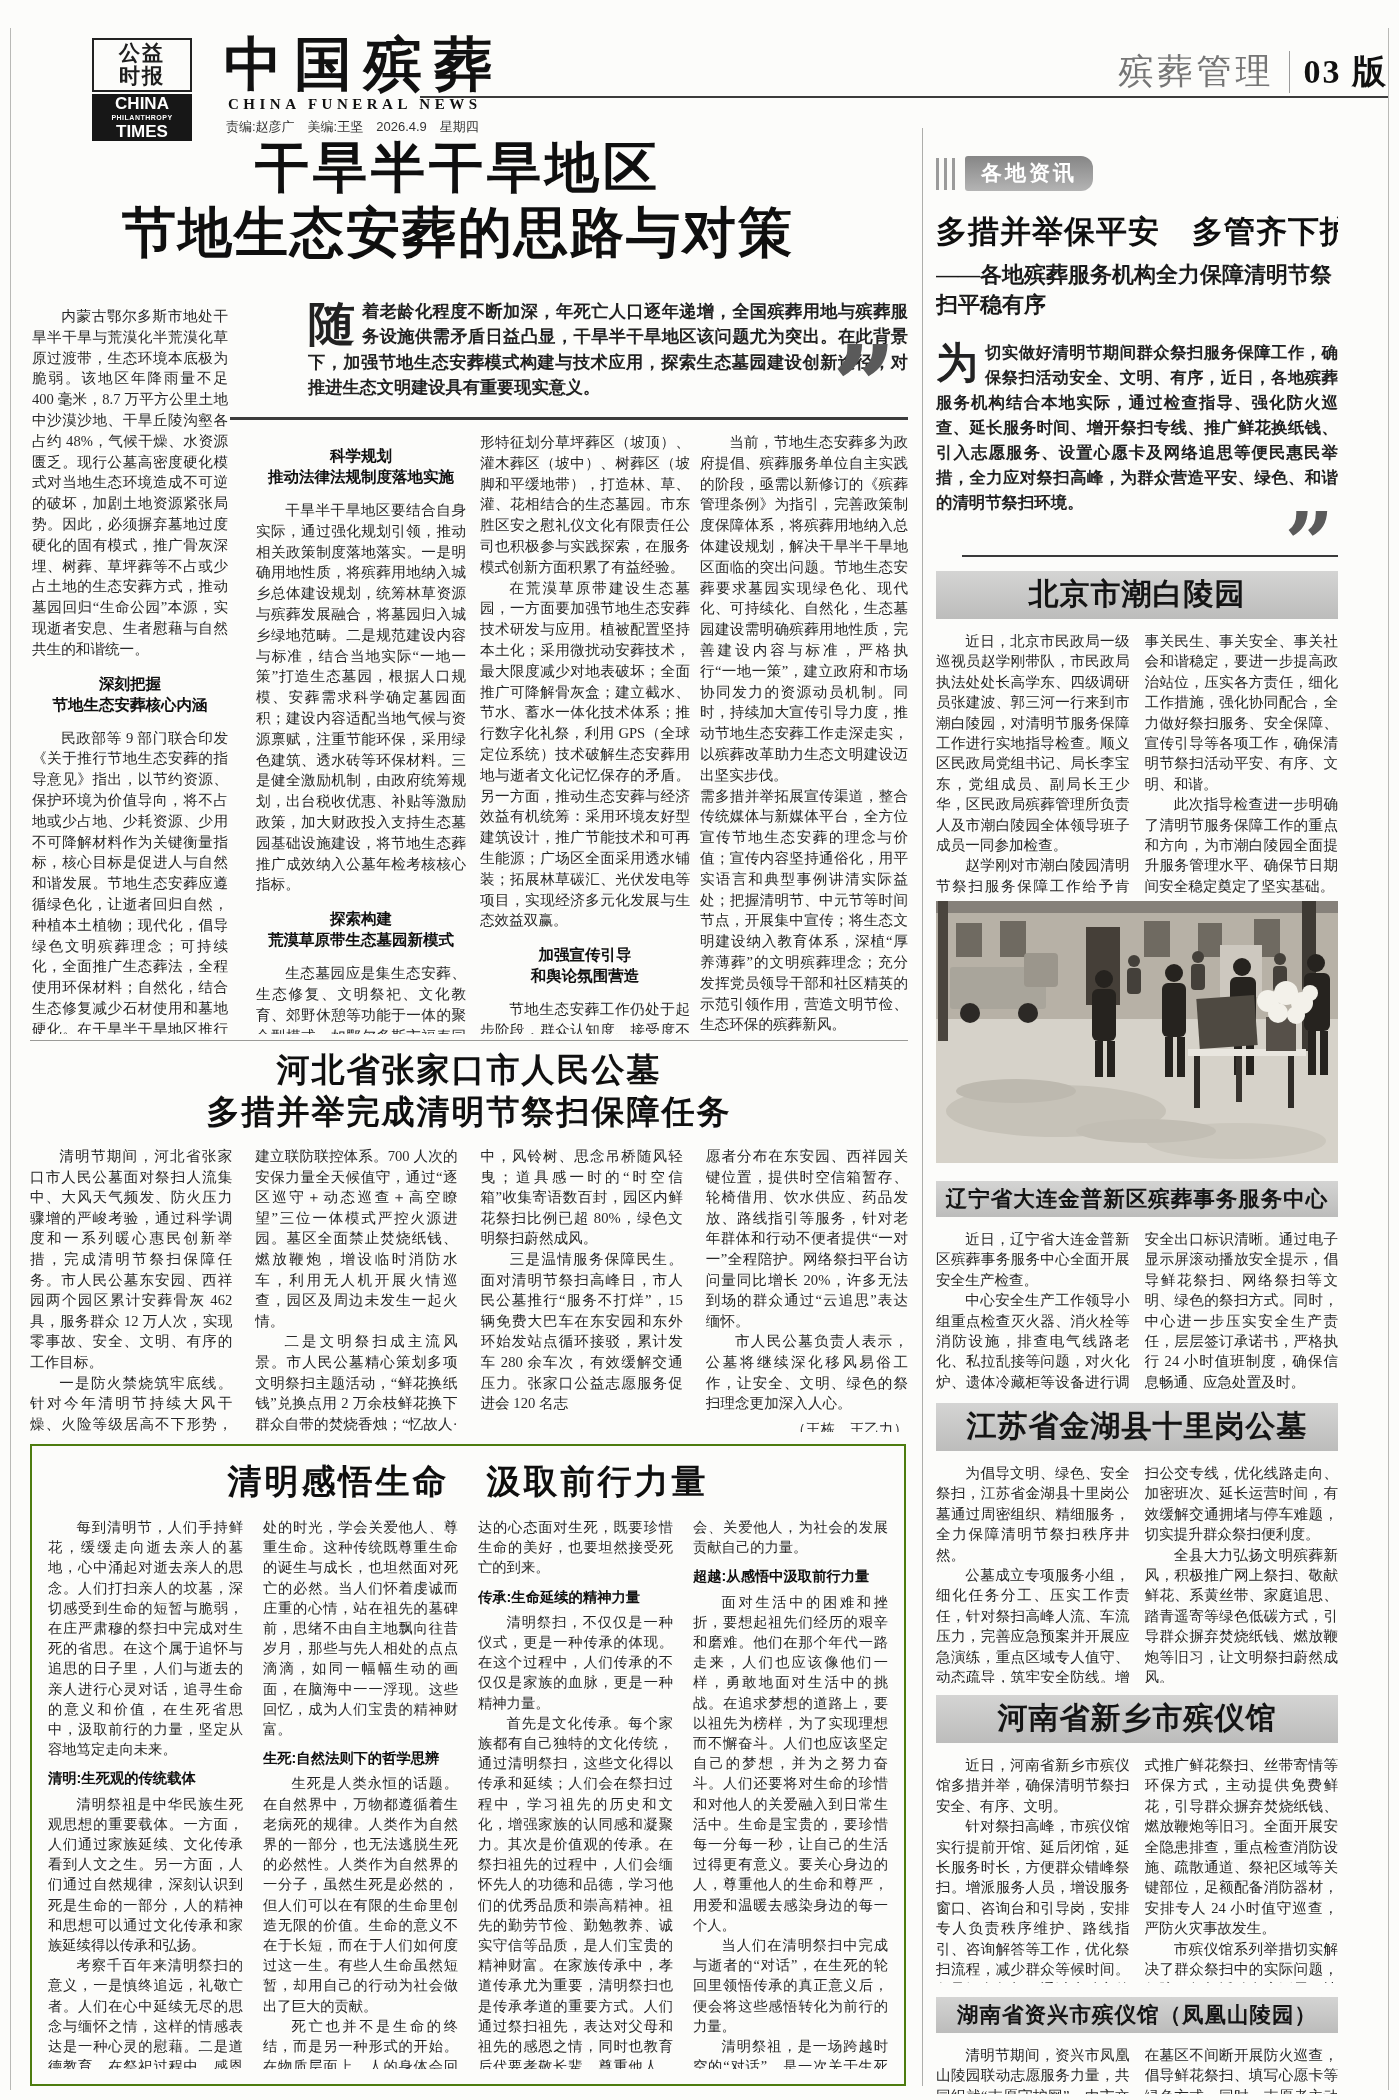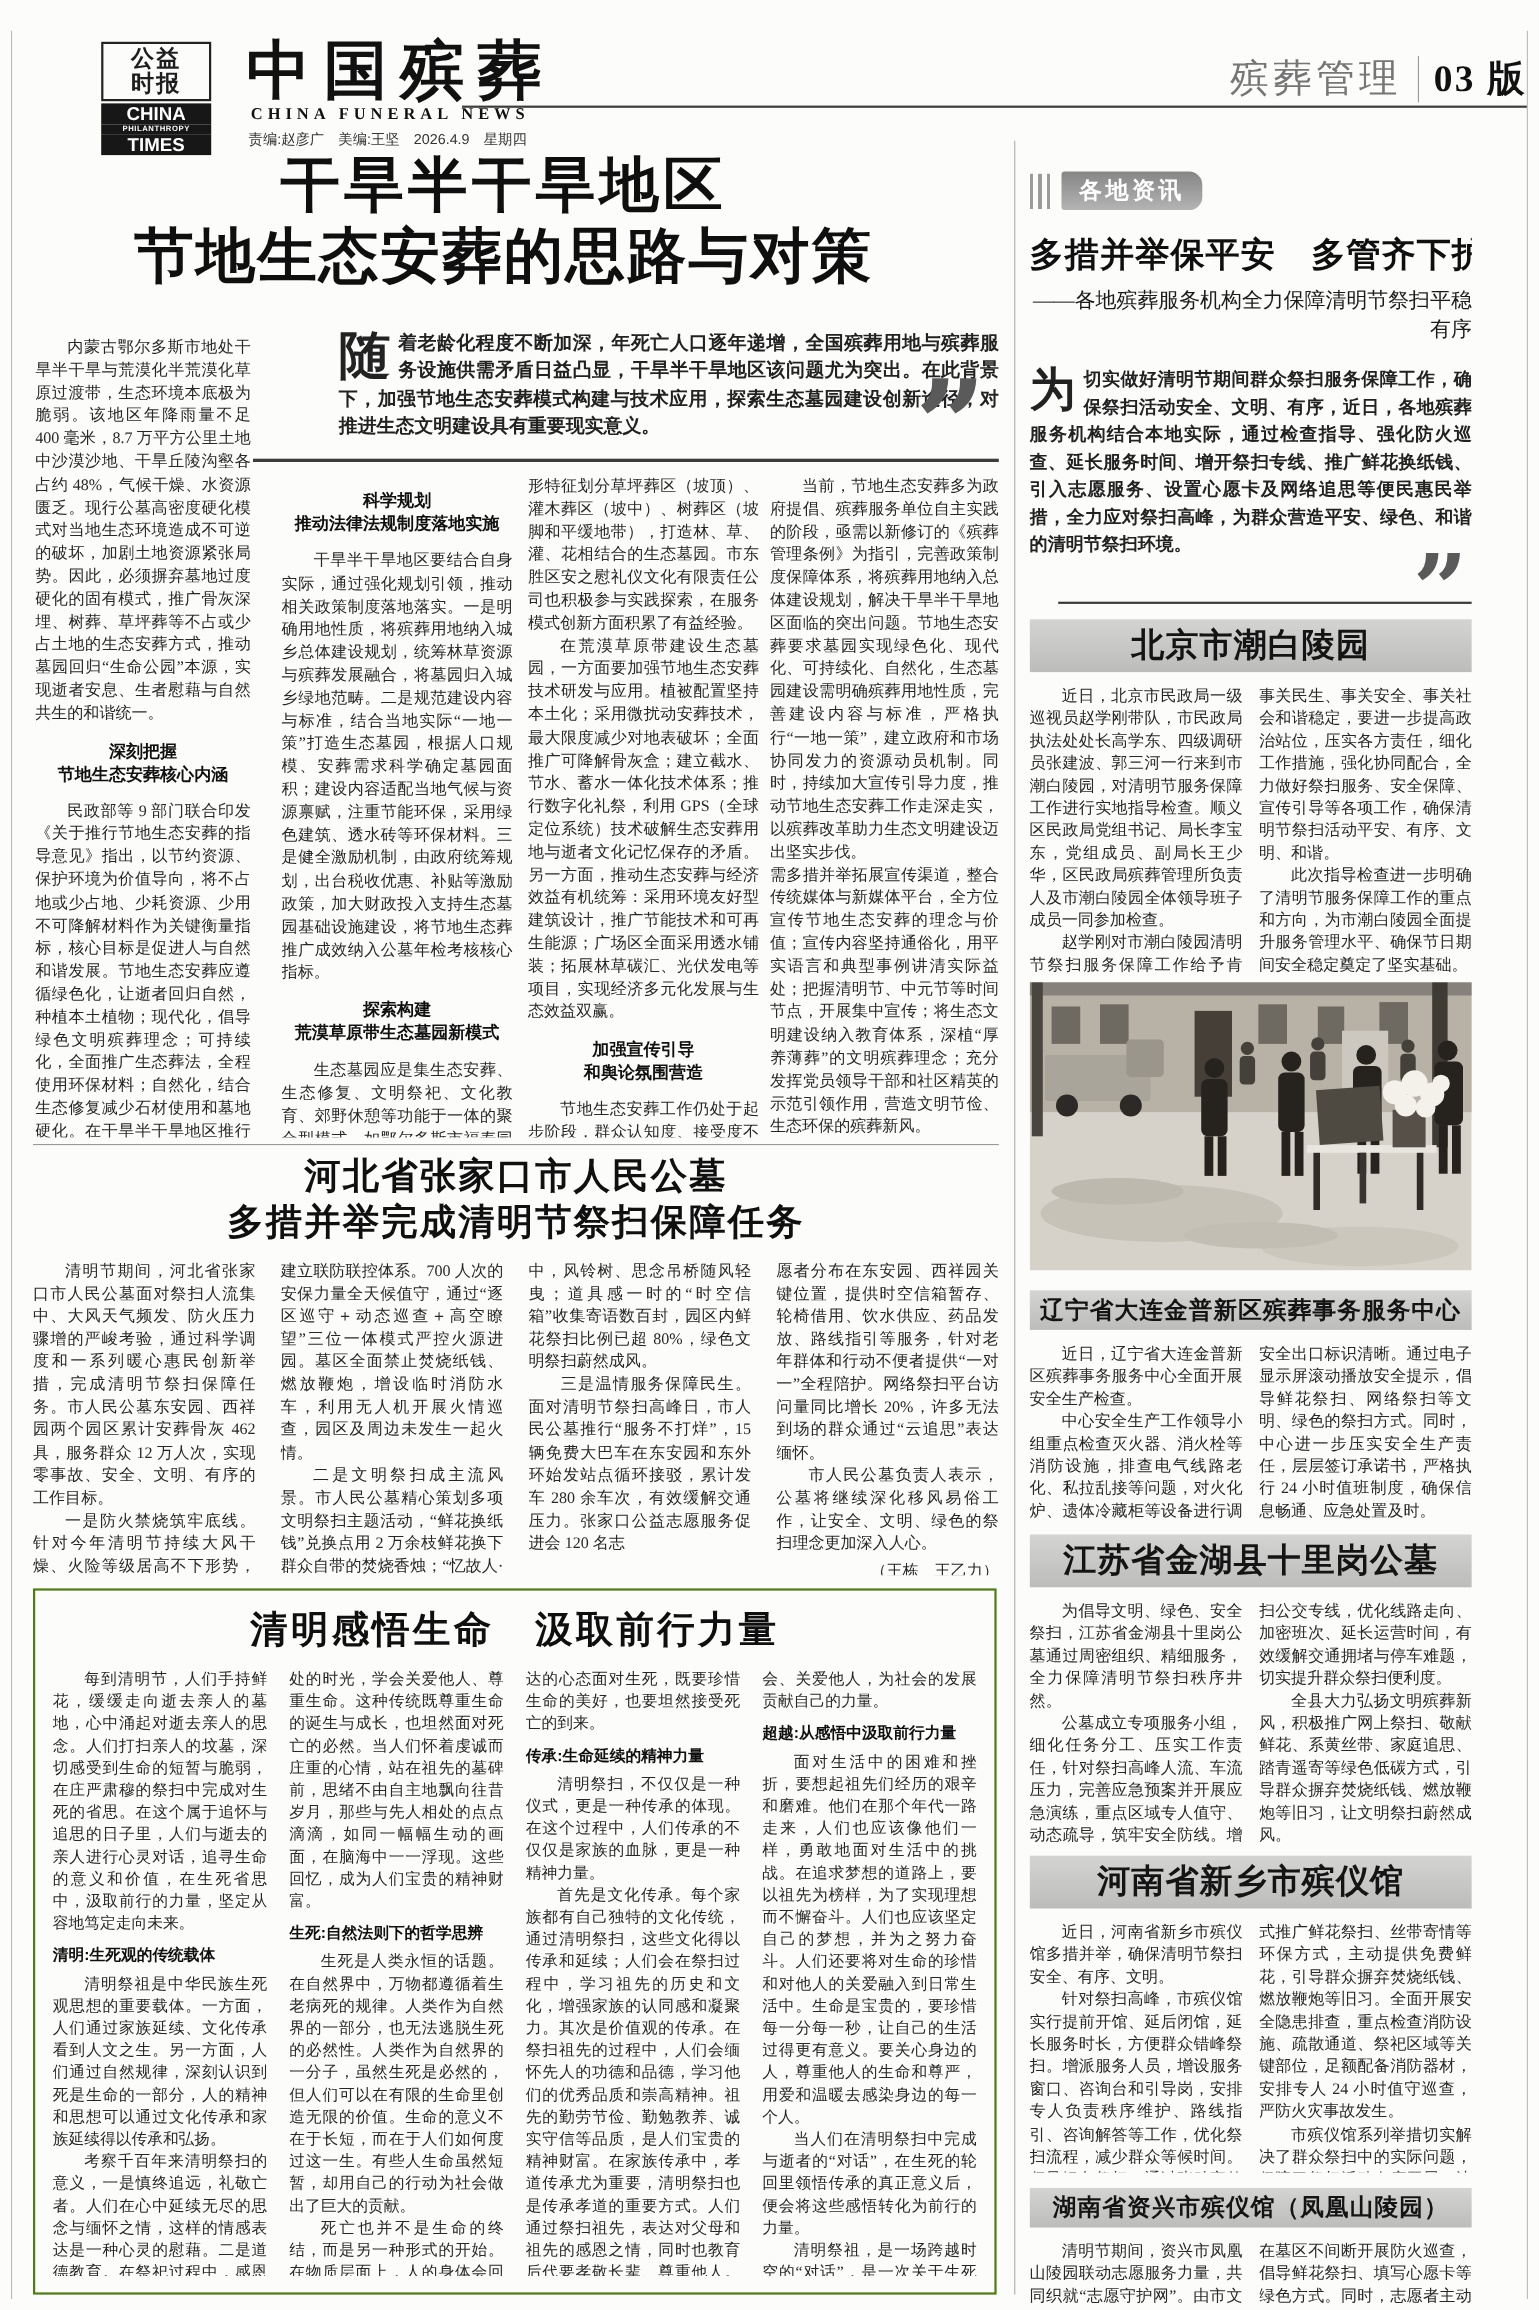--- a/index.html
+++ b/index.html
@@ -51,21 +51,21 @@
   .e-cols{display:flex;gap:20px;margin:12px 16px 0;height:552px;overflow:hidden;}
   .e-col{flex:1;overflow:hidden;font-size:14.3px;line-height:20.2px;text-align:justify;color:#272727;}
   
   .vdiv{position:absolute;left:922px;top:128px;width:1px;height:1958px;background:#adadaa;}
   .sb{position:absolute;left:936px;top:150px;width:402px;height:1944px;overflow:hidden;}
   .tagrow{display:flex;align-items:center;gap:9px;margin:6px 0 0 0;}
   .tag-stripes{width:20px;height:32px;background:repeating-linear-gradient(90deg,#9b9b9b 0 3px,transparent 3px 8px);}
   .tag{background:linear-gradient(180deg,#868686,#b4b4b4);color:#fff;font-family:"Liberation Sans",sans-serif;
        font-weight:bold;font-size:21px;padding:3px 16px 4px;border-radius:3px 12px 12px 3px;letter-spacing:3px;}
   .sb-headline{margin-top:20px;text-align:center;font-size:31px;font-weight:900;letter-spacing:1px;color:#0f0f0f;white-space:nowrap;}
-  .sb-subtitle{margin-top:7px;text-align:right;font-size:19px;font-weight:normal;color:#1a1a1a;}
+  .sb-subtitle{margin-top:7px;text-align:left;font-size:22px;font-weight:bold;color:#1a1a1a;}
   .sb-intro{margin-top:20px;font-size:16.4px;line-height:25px;font-weight:bold;text-align:justify;color:#222;}
   .sb-intro .dropcap{font-size:42px;line-height:40px;}
   .q-side{position:relative;height:38px;}
   .q-side .bigquote{right:4px;top:2px;font-size:86px;position:absolute;}
   .sb-rule{height:2px;background:#3a3a3a;margin:2px 0 0 26px;}
   .sb-bar{margin-top:14px;background:linear-gradient(180deg,#d4d4d3,#bcbcbb);text-align:center;font-family:"Liberation Sans",sans-serif;
           font-weight:bold;color:#141414;padding:3px 2px 4px;letter-spacing:1px;white-space:nowrap;overflow:hidden;}
   .bar-lg{font-size:30px;}
   .bar-md{font-size:21.5px;}
   .sb-cols{display:flex;gap:15px;margin-top:12px;overflow:hidden;}

